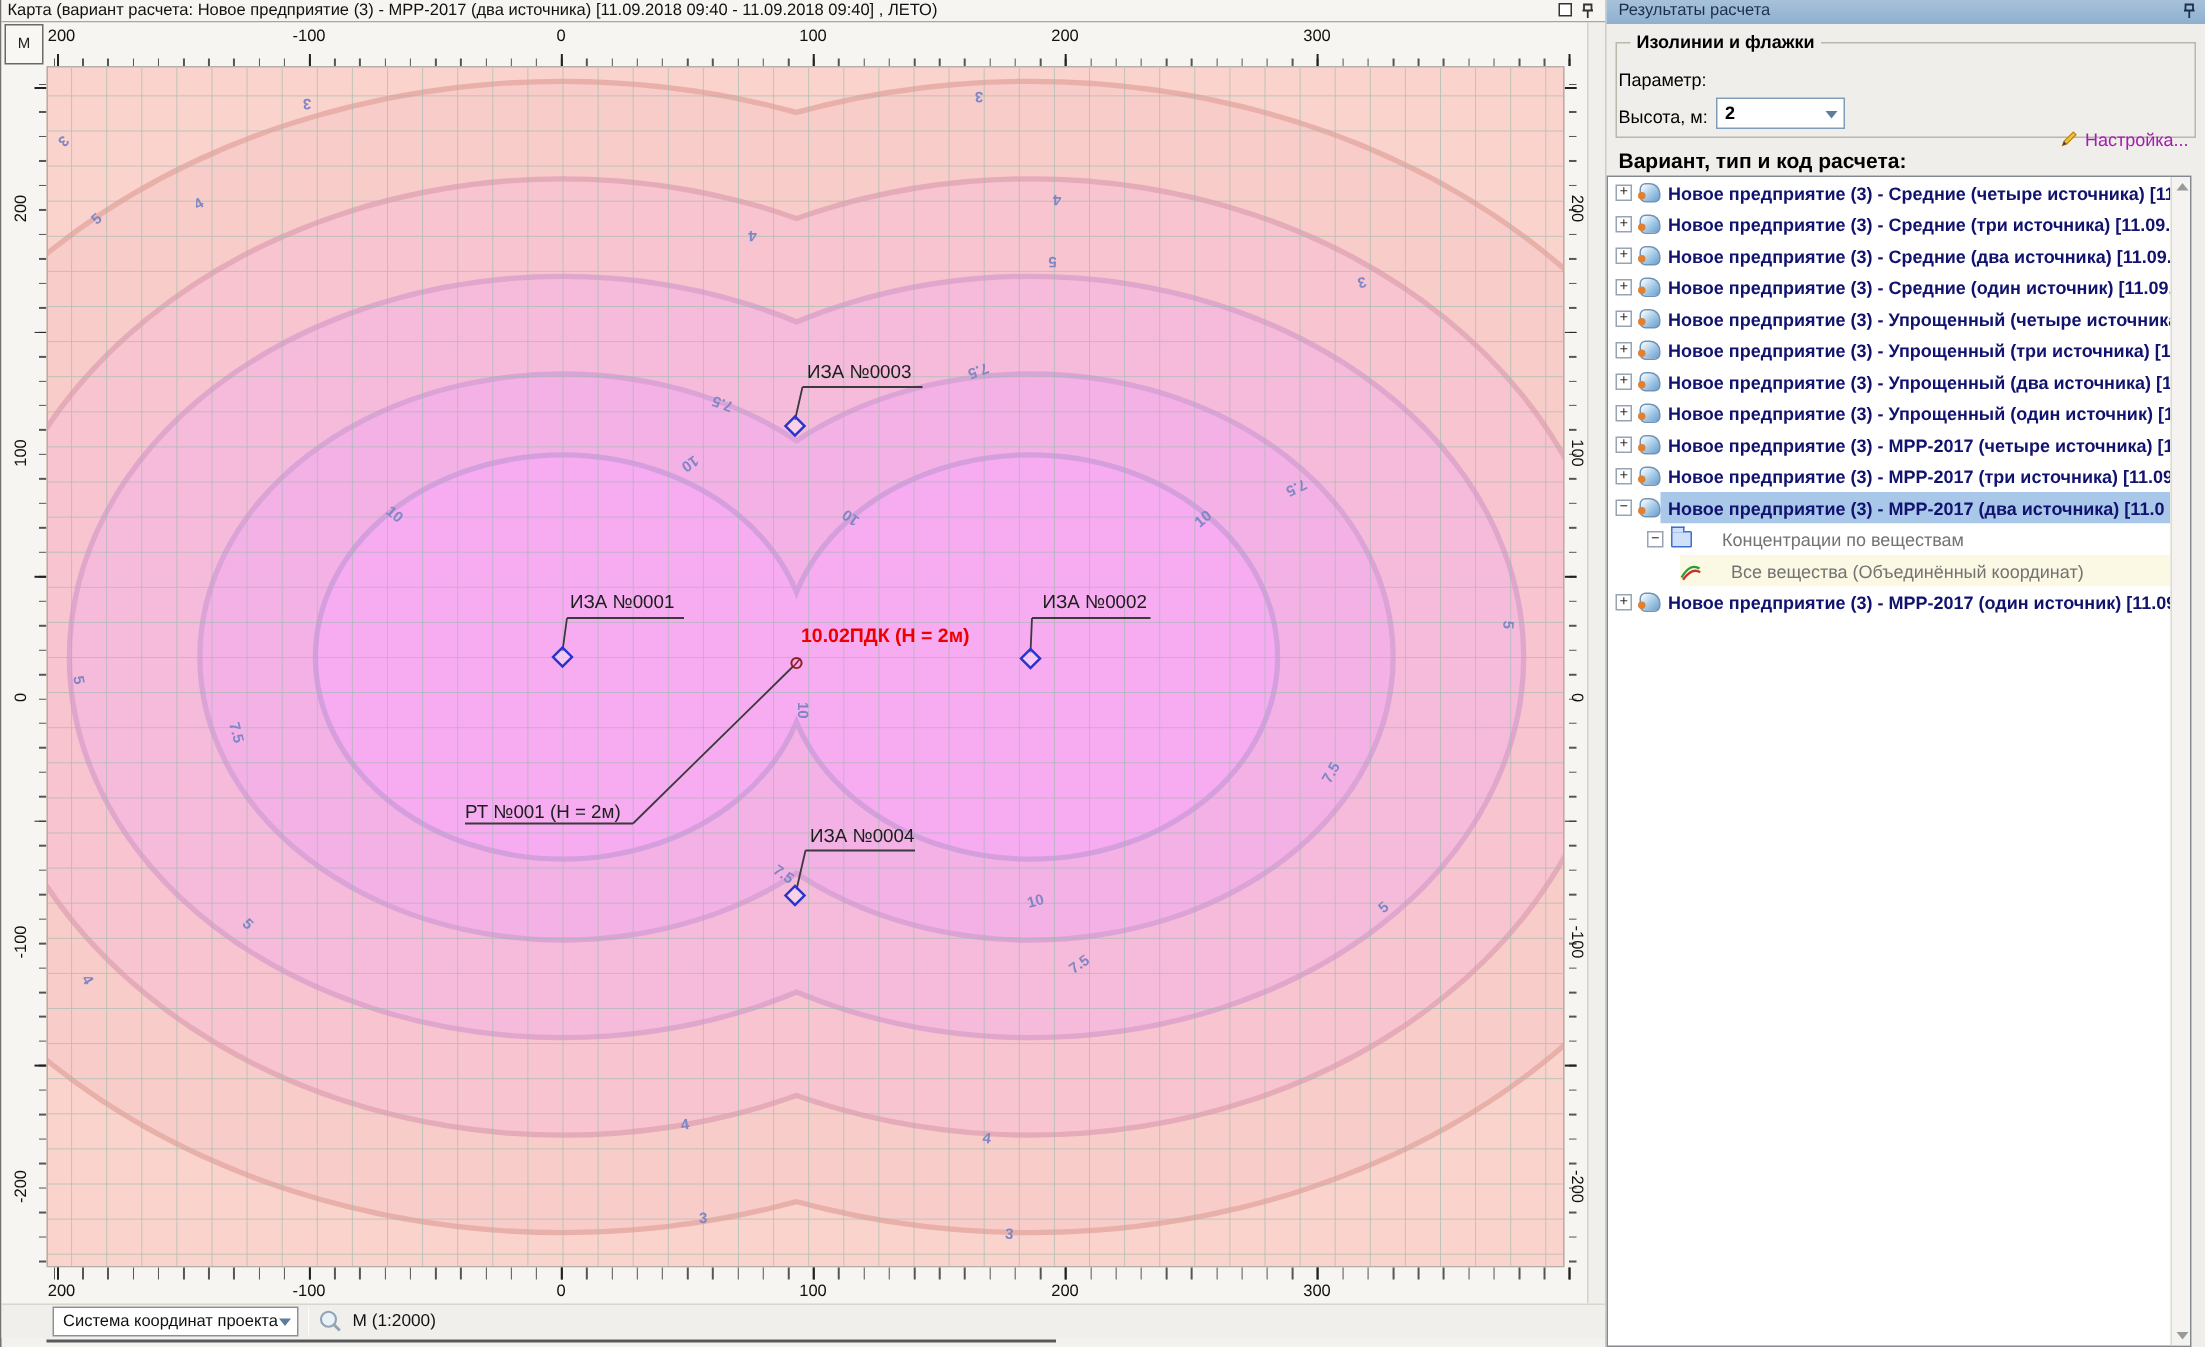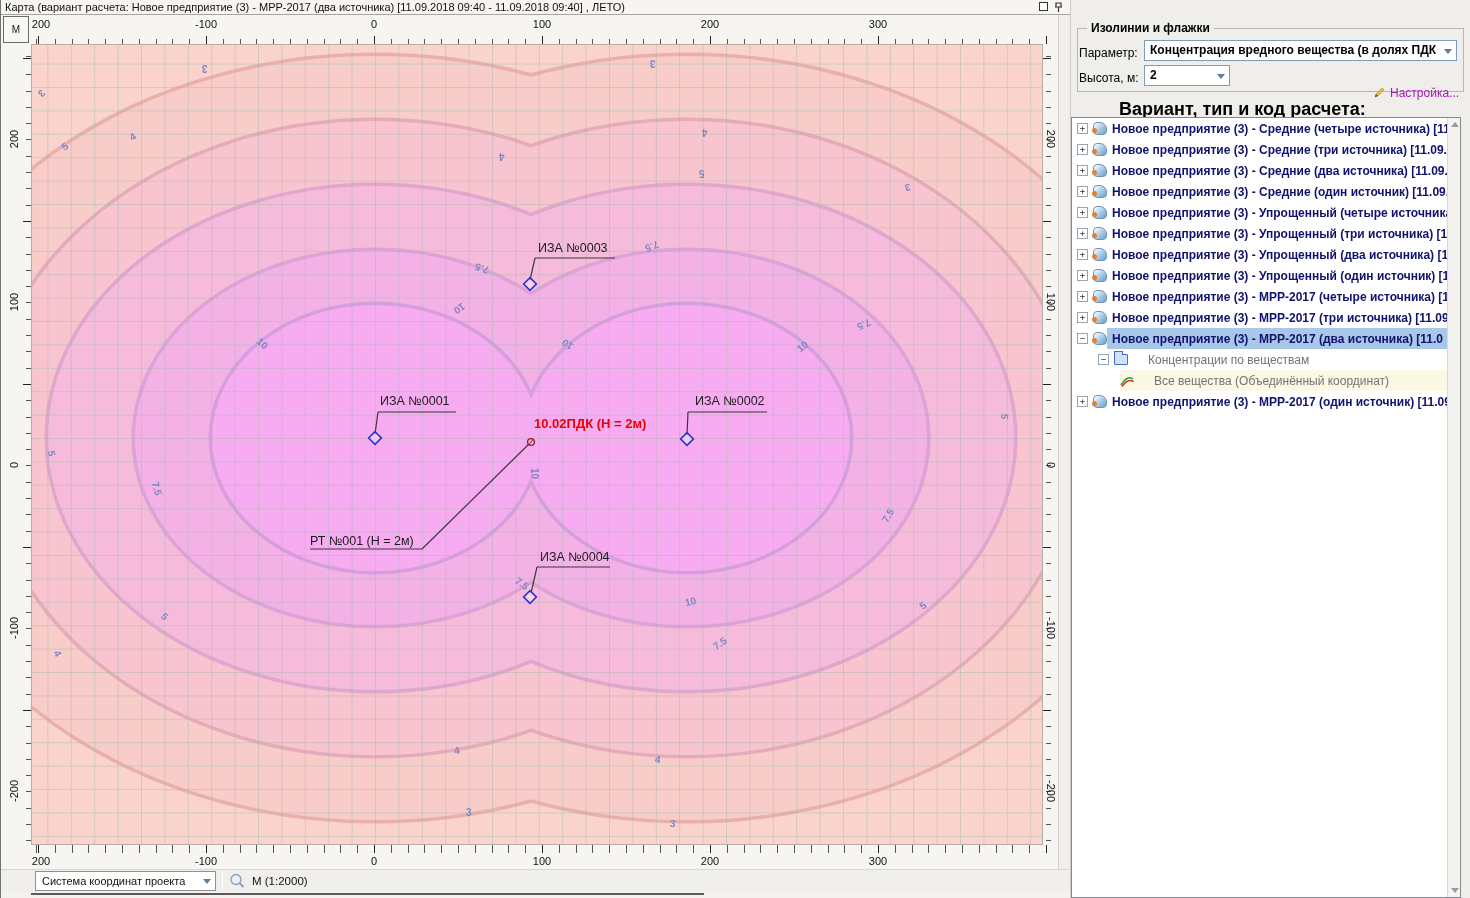--- a/index.html
+++ b/index.html
@@ -52,40 +52,40 @@
   
   #map-canvas { position:absolute; left:30px; top:44px; width:1012px; height:801px; overflow:hidden; border:1px solid #b3afa6; background:#f9d3cc; }
   #map-canvas svg { position:absolute; left:0; top:0; }
   .contour-label { position:absolute; font-size:10px; font-weight:bold; color:#7e87c4; white-space:nowrap; transform-origin:center; }
   .ann-text { position:absolute; font-size:12.5px; color:#1d1d1d; white-space:nowrap; }
   #max-label { position:absolute; font-size:13px; font-weight:bold; color:#ee0000; white-space:nowrap; }
 
   
   #statusbar { position:absolute; left:0; top:869px; width:1070px; height:23px; background:#f1efec; border-top:1px solid #d9d6cd;
                display:flex; align-items:center; }
-  #coord-combo { position:relative; width:181px; height:20px; background:#fff; border:1px solid #8f8f8f; margin-left:34px;
+  #coord-combo { position:relative; width:164px; height:20px; background:#fff; border:1px solid #8f8f8f; margin-left:34px;
                  font-size:11px; line-height:18px; padding-left:6px; color:#111; }
   .chev { position:absolute; right:4px; top:7px; width:0; height:0; border-left:4px solid transparent; border-right:4px solid transparent;
           border-top:5px solid #5f7c98; }
   #axes-icon { position:absolute; left:14px; top:872px; }
   .sb-sep { width:1px; height:18px; background:#c8c4bb; margin-left:6px; border-right:1px solid #fff; }
   #scale-text { font-size:11.5px; color:#111; margin-left:6px; }
   #below-box-line { position:absolute; left:30px; top:893px; width:673px; height:4px; border-top:2px solid #5a5a5a; }
 
   
   #panel { position:absolute; left:1070px; top:0; width:400px; height:898px; background:#f0eeea; border-left:1px solid #cfccc3; }
   #panel-header { position:absolute; left:0; top:0; width:400px; height:16px;
                   background:linear-gradient(#a8c1db,#8db0cf); color:#1c2f4e; font-size:11px; line-height:15px; padding-left:8px; }
   #panel-header .pin-glyph { position:absolute; right:7px; top:2px; }
   #iso-group { position:absolute; left:6px; top:28px; width:387px; height:64px; border:1px solid #bbb7aa; }
   #iso-group-label { position:absolute; left:16px; top:21px; background:#f0eeea; padding:0 4px; font-weight:bold; font-size:12px; color:#000; }
   .form-label { position:absolute; font-size:12px; color:#000; }
   .ddown { position:absolute; background:#fff; border:1px solid #7f9db9; font-size:12px; font-weight:bold; color:#000;
            line-height:19px; padding-left:5px; white-space:nowrap; overflow:hidden; }
-  #variants-label { position:absolute; left:8px; top:99px; font-weight:bold; font-size:18px; color:#000;margin-left:40px; }
+  #variants-label { position:absolute; left:8px; top:99px; font-weight:bold; font-size:14px; color:#000; }
   #settings-link { position:absolute; left:302px; top:86px; font-size:12px; color:#a21caf; cursor:pointer; display:flex; align-items:flex-start; gap:4px; }
 
   
   #tree { position:absolute; left:0px; top:117px; width:390px; height:781px; background:#fff; border:1px solid #83898f; overflow:hidden; }
   .trow { height:21px; display:flex; align-items:center; white-space:nowrap; overflow:hidden; width:375px; }
   .ebox { flex:none; width:11px; height:11px; border:1px solid #99a4b3; background:#fff; color:#333;
           font-size:9px; line-height:9px; text-align:center; margin-left:5px; font-family:"DejaVu Sans Mono",monospace; }
   .vicon { flex:none; position:relative; width:14px; height:13px; margin-left:5px; border-radius:4px 7px 4px 4px;
            background:linear-gradient(135deg,#eef7fd 10%,#9cc4e4 60%,#6f9fcc); border:1px solid #7193b5; }
   .vicon::after { content:''; position:absolute; left:-2px; top:5px; width:5px; height:5px; border-radius:50%; background:#e08030; }
@@ -279,29 +279,31 @@
     <svg width="18" height="18" viewBox="0 0 18 18" style="margin-left:5px">
       <circle cx="8" cy="7.5" r="5" fill="#e8f0f8" stroke="#93a2b2" stroke-width="1.4"></circle>
       <path d="M11.5 11 L15.5 15" stroke="#93a2b2" stroke-width="2"></path>
     </svg>
     <span id="scale-text">М (1:2000)</span>
   </div>
   <div id="below-box-line"></div>
 </div>
 
 <div id="panel">
+  <div id="panel-header">
+    <span>Результаты расчета</span>
+    <svg class="pin-glyph" viewBox="0 0 9 11">
+      <path d="M2 1 h5 v4 h-5 z M4.5 5 v5 M1 5 h7" stroke="#1c2f4e" stroke-width="1.2" fill="none"></path>
+    </svg>
+  </div>
 
   <div id="iso-group"></div>
   <span id="iso-group-label">Изолинии и флажки</span>
 
   <span class="form-label" style="left:8px; top:46px">Параметр:</span>
-  <div class="ddown" style="left:73px; top:40px; width:313px; height:21px">
-    <span>Концентрация вредного вещества (в долях ПДК</span>
-    <span class="chev" style="top:8px"></span>
-  </div>
 
   <span class="form-label" style="left:8px; top:71px">Высота, м:</span>
   <div class="ddown" style="left:73px; top:65px; width:86px; height:21px">
     <span>2</span>
     <span class="chev" style="top:8px"></span>
   </div>
 
   <span id="variants-label">Вариант, тип и код расчета:</span>
   <span id="settings-link">
     <svg class="pencil-icon" viewBox="0 0 13 13">

